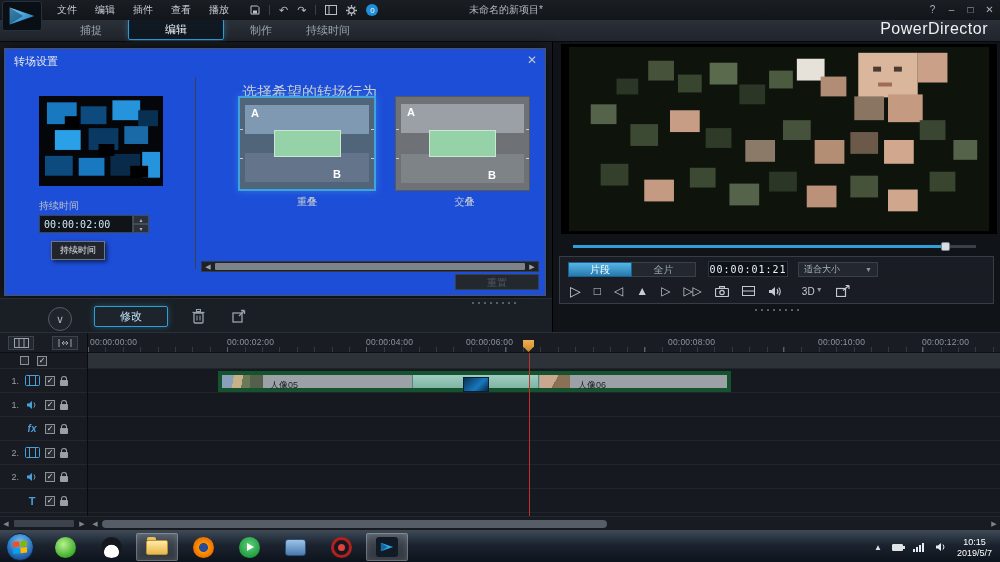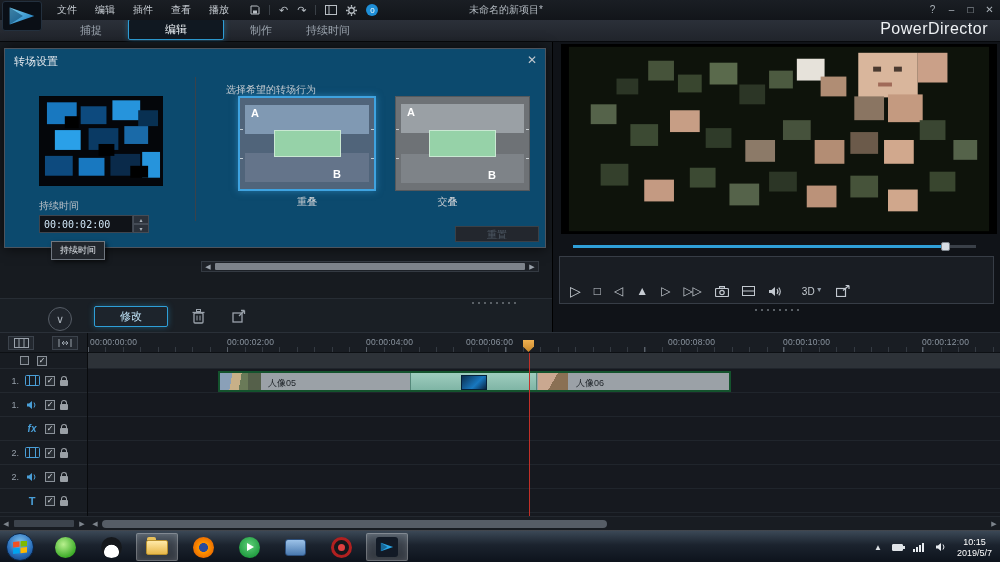--- a/index.html
+++ b/index.html
@@ -31,49 +31,49 @@
 .tab{font-size:11px;color:#9aa3ad;padding:2px 8px}
 .tab.active{color:#f0f5f9;border:1px solid #2e9fd8;border-radius:2px;background:#101821;
   padding:2px 36px;box-shadow:0 0 6px rgba(46,159,216,.45)}
 .brand{position:absolute;right:12px;top:2px;font-size:16px;color:#eef1f4;letter-spacing:.5px}
 
 
 .left-panel{position:absolute;left:0;top:42px;width:552px;height:290px;background:#171b20}
 .right-panel{position:absolute;left:552px;top:42px;width:448px;height:290px;background:#101318;border-left:1px solid #000}
 
 
-.dialog{position:absolute;left:4px;top:6px;width:542px;height:200px;background:#0c4a6e;
+.dialog{position:absolute;left:4px;top:6px;width:542px;height:248px;background:#1d4ed8;
   border:1px solid #4d545e;box-shadow:0 0 12px rgba(0,0,0,.7)}
 .dlg-title{position:absolute;left:9px;top:5px;font-size:11px;color:#e2e7ec}
 .dlg-close{position:absolute;right:8px;top:4px;font-size:12px;color:#c2c8ce}
 .dlg-divider{position:absolute;left:190px;top:28px;bottom:26px;width:1px;background:#3b424b}
 .dlg-thumb{position:absolute;left:34px;top:47px;width:124px;height:90px;background:#04060a}
 .dur-label{position:absolute;left:34px;top:150px;font-size:10px;color:#b8bfc6}
 .dur-field{position:absolute;left:34px;top:166px;width:112px;height:18px;display:flex}
 .dur-input{width:94px;height:18px;background:#101318;border:1px solid #3e454e;color:#cfe6f6;
   font-family:"DejaVu Sans Mono",monospace;font-size:10px;padding:0 4px}
 .spinner{width:16px;display:flex;flex-direction:column}
 .spin-btn{height:9px;background:#2b313a;border:1px solid #454c56;font-size:6px;color:#aab2ba;
   display:flex;align-items:center;justify-content:center}
 .tooltip{position:absolute;left:46px;top:192px;background:#22262c;border:1px solid #707780;
   box-shadow:2px 2px 4px rgba(0,0,0,.6);font-size:9px;color:#e2e7ec;padding:2px 8px}
-.behavior-label{position:absolute;left:221px;top:34px;font-size:10px;color:#c8cdd2}
+.behavior-label{position:absolute;left:237px;top:34px;font-size:15px;color:#c8cdd2}
 .card{position:absolute;top:47px;width:138px;height:95px;background:#6e7276;border:1px solid #55595d}
 .card.sel{left:233px;background:#50647a;border:2px solid #3fa3e0;box-shadow:0 0 7px rgba(63,163,224,.5)}
 .card.alt{left:390px;width:135px}
 .bar-a{position:absolute;left:5px;right:5px;top:7px;height:29px}
 .bar-b{position:absolute;left:5px;right:5px;bottom:7px;height:29px}
 .card.sel .bar-a{background:#8099b3}.card.sel .bar-b{background:#64748a}
 .card.alt .bar-a{background:#9aa0a5}.card.alt .bar-b{background:#7e8388}
 .layer-lab{position:absolute;font-size:11px;font-weight:bold;color:#fff}
 .lab-a{left:6px;top:2px}.lab-b{right:28px;bottom:2px}
 .dashline{position:absolute;left:0;right:0;border-top:1px dashed #dfe6ea;opacity:.8}
 .greenbox{position:absolute;left:25%;width:50%;top:35%;height:30%;background:#96d2a8;border:1px solid #c9e8d2}
 .card-label{position:absolute;top:146px;font-size:10px;color:#c8cdd2;text-align:center}
-.cl1{left:233px;width:138px}.cl2{left:375px;width:135px}
+.cl1{left:233px;width:138px}.cl2{left:392px;width:135px}
 .dlg-scroll{position:absolute;left:196px;right:6px;top:212px;height:11px;background:#1e2228;
   border:1px solid #343a42;display:flex;align-items:center}
 .scr-arrow{width:12px;font-size:7px;color:#9aa2ab;text-align:center}
 .scr-thumb{flex:1;height:7px;margin:0 1px;background:#7d838b;border-radius:1px}
 .reset-btn{position:absolute;right:6px;bottom:5px;width:84px;height:16px;background:#23272e;
   border:1px solid #3a4047;color:#4f5a66;font-size:10px;text-align:center;line-height:15px}
 
 
 .toolrow{position:absolute;left:0;top:256px;width:100%;height:34px;border-top:1px solid #272d34;background:#1a1f25}
 .splitter-dots{position:absolute;left:470px;top:2px;width:48px;height:4px;
@@ -134,21 +134,21 @@
 .chk{width:10px;height:10px;border:1px solid #8a9199;background:#262b31;font-size:8px;color:#d5dae0;
   display:flex;align-items:center;justify-content:center;line-height:1}
 .mbox{width:9px;height:9px;border:1px solid #8a9199;background:#262b31}
 .lock{width:8px;height:6px;background:#9aa0a6;position:relative;border-radius:1px;margin-top:4px}
 .lock:before{content:"";position:absolute;top:-4px;left:1px;width:4px;height:4px;
   border:1.5px solid #9aa0a6;border-bottom:none;border-radius:3px 3px 0 0}
 .tbody{position:absolute;left:88px;top:20px;right:0;bottom:14px;background:#16191f}
 .brow{height:24px;border-bottom:1px solid #20252c}
 .brow-mini{height:16px;border-bottom:1px solid #20252c;background:#2d3238}
 .clip{position:absolute;left:130px;top:18px;width:513px;height:21px;background:#9ba1a7;
-  border:2px solid #14532d;z-index:2}
+  border:4px solid #14532d;z-index:2}
 .cthumb1{position:absolute;left:0;top:0;bottom:0;width:28px;
   background:linear-gradient(100deg,#8aa0b8 0 40%,#c8b088 40% 70%,#6a7a58 70%)}
 .cthumb1b{position:absolute;left:28px;top:0;bottom:0;width:13px;background:#55604a}
 .clip-label{position:absolute;top:4px;font-size:9px;color:#21262b}
 .lblA{left:48px}.lblB{left:356px}
 .transition{position:absolute;left:190px;top:0;bottom:0;width:127px;
   background:linear-gradient(#9fcdbf,#7fb5a5);border-left:1px solid #55887a;border-right:1px solid #55887a}
 .tthumb{position:absolute;left:50px;top:2px;width:26px;height:15px;
   background:linear-gradient(135deg,#0c3050,#1878c0 60%,#0a2440);border:1px solid #062038}
 .cthumb2{position:absolute;left:318px;top:0;bottom:0;width:30px;
@@ -402,20 +402,29 @@
       </svg>
     </div>
 
     <div class="pslider">
       <div class="ptrack"></div>
       <div class="pfill"></div>
       <div class="pknob"></div>
     </div>
 
     <div class="controls">
+      <div class="crow1">
+        <span class="seg on">片段</span>
+        <span class="seg off">全片</span>
+        <span class="tc">00:00:01:21</span>
+        <div class="zoomdd">
+          <span class="zl">适合大小</span>
+          <span class="zc">▼</span>
+        </div>
+      </div>
       <div class="crow2">
         <span class="tbtn play">▷</span>
         <span class="tbtn">□</span>
         <span class="tbtn">◁</span>
         <span class="tbtn">▲</span>
         <span class="tbtn">▷</span>
         <span class="tbtn">▷▷</span>
         <span>
           <svg width="14" height="11">
             <rect x="0.5" y="2.5" width="13" height="8" rx="1" fill="none" stroke="#c2c8cf" stroke-width="1.2"></rect>
@@ -466,21 +475,21 @@
         </svg>
       </div>
     </div>
 
     <div class="ruler">
       <span class="rlabel" style="left:2px">00:00:00:00</span>
       <span class="rlabel" style="left:139px">00:00:02:00</span>
       <span class="rlabel" style="left:278px">00:00:04:00</span>
       <span class="rlabel" style="left:378px">00:00:06:00</span>
       <span class="rlabel" style="left:580px">00:00:08:00</span>
-      <span class="rlabel" style="left:695px">00:00:10:00</span>
+      <span class="rlabel" style="left:730px">00:00:10:00</span>
       <span class="rlabel" style="left:834px">00:00:12:00</span>
       <div class="ruler-ticks"></div>
       <div class="ph-marker"></div>
     </div>
 
     <div class="thead">
       <div class="trow-mini">
         <span class="mbox"></span>
         <span class="chk">✓</span>
       </div>

